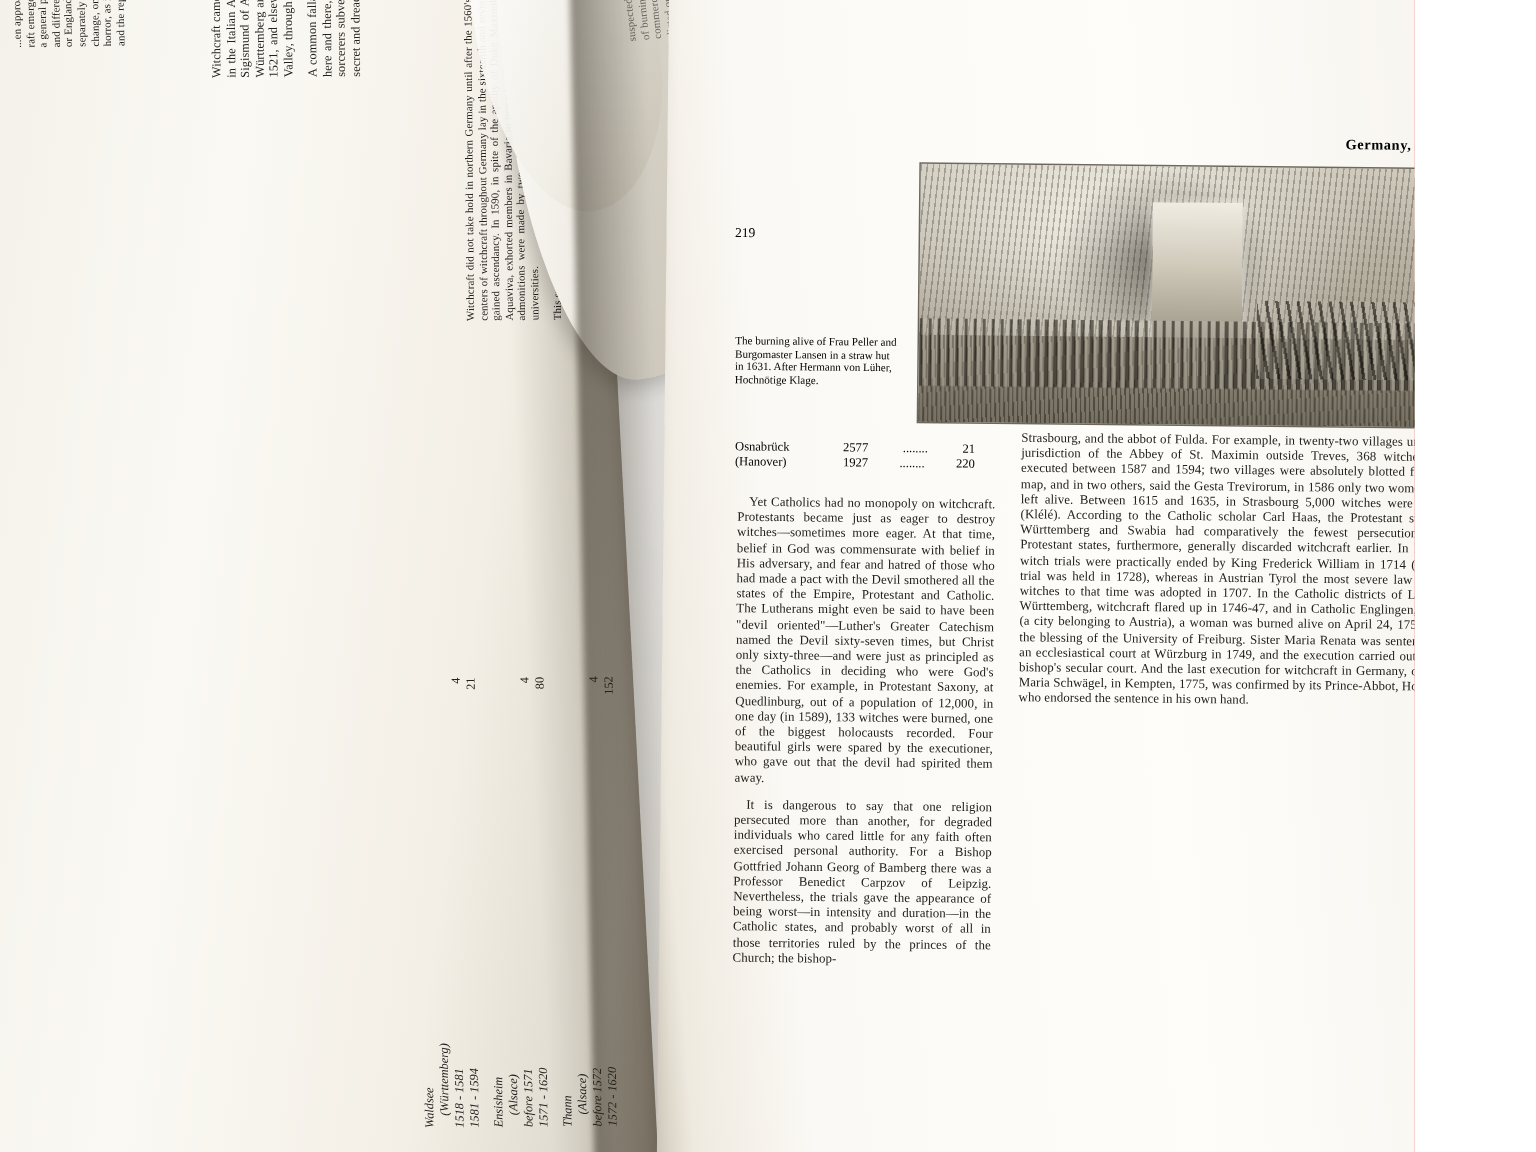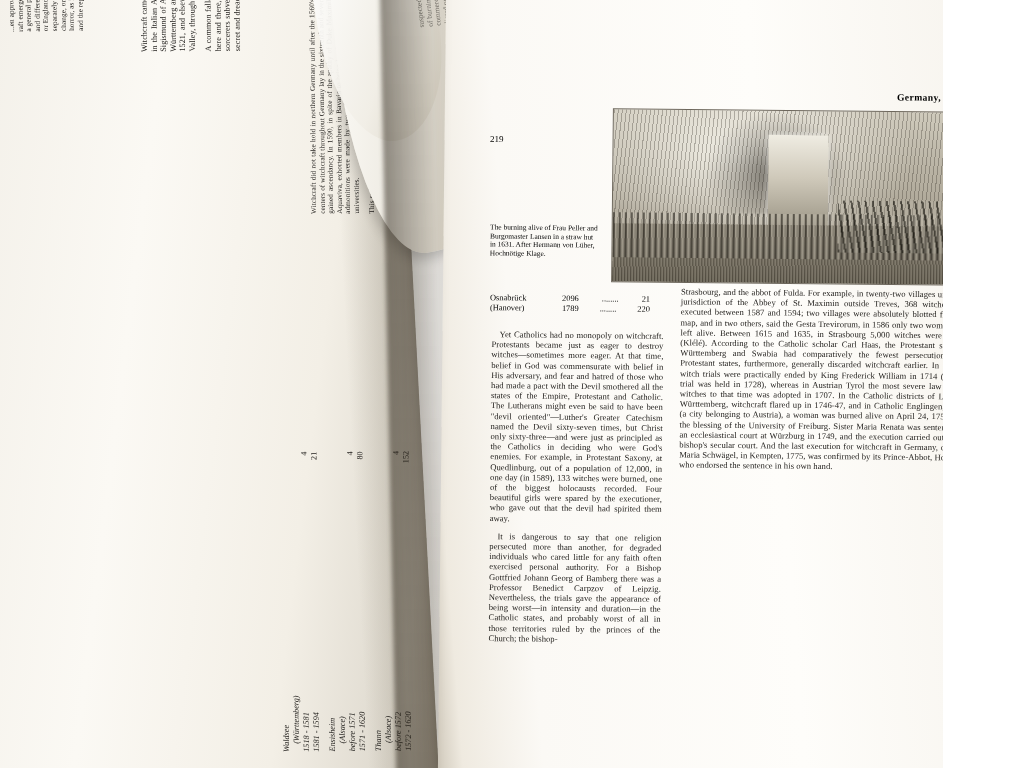--- a/index.html
+++ b/index.html
@@ -53,21 +53,21 @@
     transform:rotate(-9deg);opacity:.95;}
 
   
   .col{position:absolute;text-align:justify;color:#23211e;}
 
   .tiny{font-size:7.2px;line-height:8.6px;letter-spacing:.1px;}
   .body-txt{font-size:8.2px;line-height:9.5px;letter-spacing:.05px;}
   .body-r{font-size:8.6px;line-height:10.2px;letter-spacing:.05px;}
 
   .pg-head{font-weight:bold;font-size:9.6px;letter-spacing:.4px;}
-  .pg-num{font-size:9px;}
+  .pg-num{font-size:9px;margin-top:16px;}
 
   .caption{font-size:7.4px;line-height:8.6px;}
 
   
   .plate{position:absolute;border:1px solid #6d675c;overflow:hidden;
     background:linear-gradient(to bottom,#cfcabc 0%,#b8b2a3 35%,#a9a293 70%,#938c7d 100%);}
   .plate .sky{position:absolute;inset:0;
     background:
       repeating-linear-gradient(96deg,rgba(45,40,32,.30) 0 1px,rgba(255,255,255,0) 1px 4px),
       radial-gradient(ellipse at 35% 25%,rgba(250,248,240,.85) 0%,rgba(250,248,240,0) 55%);}
@@ -194,27 +194,27 @@
       <div class="ground"></div>
       <div class="crowd"></div>
       <div class="riders"></div>
     </div>
 
     <div class="caption" style="position:absolute;left:500px;top:232px;width:108px;transform:rotate(0.6deg);">The burning alive of Frau Peller and Burgomaster Lansen in a straw hut in 1631. After Hermann von Lüher, Hochnötige Klage.</div>
 
     <div style="position:absolute;left:500px;top:302px;width:160px;font-size:8.4px;line-height:10px;transform:rotate(0.6deg);">
       <div>Osnabrück</div>
       <div style="display:flex;justify-content:space-between;margin-top:-10px;padding-left:72px;">
-        <span>2096</span>
+        <span>2577</span>
         <span>........</span>
         <span>21</span>
       </div>
       <div>(Hanover)</div>
       <div style="display:flex;justify-content:space-between;margin-top:-10px;padding-left:72px;">
-        <span>1789</span>
+        <span>1927</span>
         <span>........</span>
         <span>220</span>
       </div>
     </div>
 
     <div class="col body-r" style="left:500px;top:338px;width:172px;transform:rotate(0.6deg);">
       <p style="margin:0 0 8px 0;text-indent:8px;">Yet Catholics had no monopoly on witchcraft. Protestants became just as eager to destroy witches—sometimes more eager. At that time, belief in God was commensurate with belief in His adversary, and fear and hatred of those who had made a pact with the Devil smothered all the states of the Empire, Protestant and Catholic. The Lutherans might even be said to have been "devil oriented"—Luther's Greater Catechism named the Devil sixty-seven times, but Christ only sixty-three—and were just as principled as the Catholics in deciding who were God's enemies. For example, in Protestant Saxony, at Quedlinburg, out of a population of 12,000, in one day (in 1589), 133 witches were burned, one of the biggest holocausts recorded. Four beautiful girls were spared by the executioner, who gave out that the devil had spirited them away.</p>
       <p style="margin:0;text-indent:8px;">It is dangerous to say that one religion persecuted more than another, for degraded individuals who cared little for any faith often exercised personal authority. For a Bishop Gottfried Johann Georg of Bamberg there was a Professor Benedict Carpzov of Leipzig. Nevertheless, the trials gave the appearance of being worst—in intensity and duration—in the Catholic states, and probably worst of all in those territories ruled by the princes of the Church; the bishop-</p>
     </div>
 

